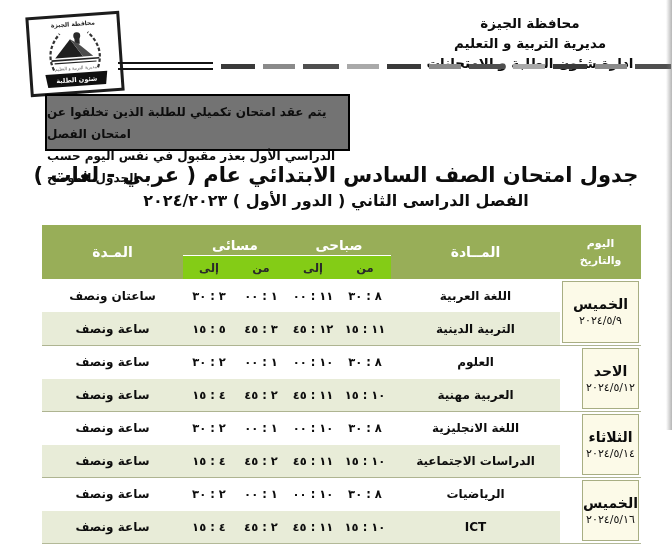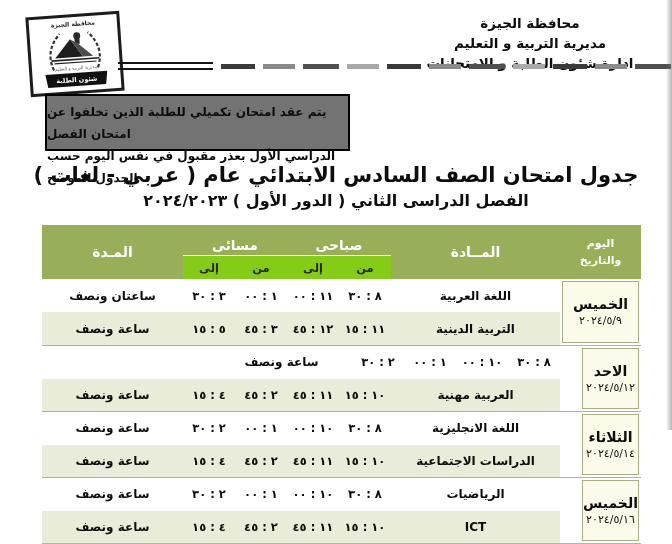--- a/index.html
+++ b/index.html
@@ -171,20 +171,21 @@
 
       <div class="group">
         <div class="g-day">
           <div class="g-day-inner">
             <div class="g-day-name">الاحد</div>
             <div class="g-day-date">٢٠٢٤/٥/١٢</div>
           </div>
         </div>
         <div class="g-rows">
           <div class="row">
+            <div class="c-subject">العلوم</div>
             <div class="c-time">٨ : ٣٠</div>
             <div class="c-time">١٠ : ٠٠</div>
             <div class="c-time">١ : ٠٠</div>
             <div class="c-time">٢ : ٣٠</div>
             <div class="c-duration">ساعة ونصف</div>
           </div>
           <div class="row row-alt">
             <div class="c-subject">العربية مهنية</div>
             <div class="c-time">١٠ : ١٥</div>
             <div class="c-time">١١ : ٤٥</div>

